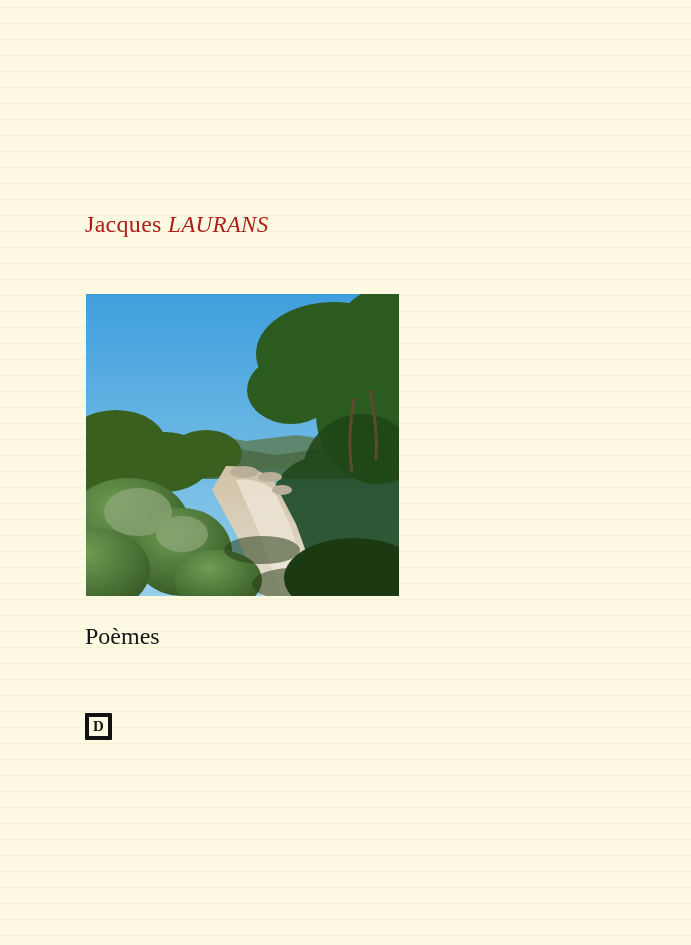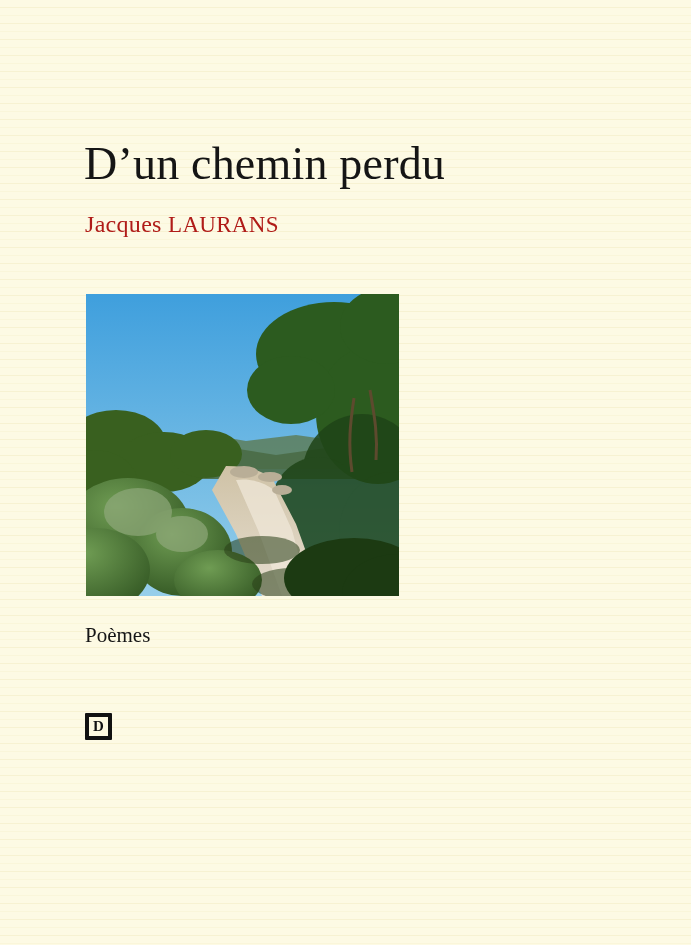--- a/index.html
+++ b/index.html
@@ -49,20 +49,21 @@
     position: absolute;
     left: 85px;
     top: 211px;
     font-size: 24px;
     color: #b01c18;
     letter-spacing: 0.3px;
     white-space: nowrap;
   }
   .author .surname {
     font-size: 23px;
+    font-style: italic;
   }
 
   .cover-photo {
     position: absolute;
     left: 86px;
     top: 294px;
     width: 313px;
     height: 302px;
     overflow: hidden;
     background: #6c8f46;
@@ -71,21 +72,21 @@
   .photo-svg {
     display: block;
     width: 100%;
     height: 100%;
   }
 
   .genre {
     position: absolute;
     left: 85px;
     top: 623px;
-    font-size: 21px;
+    font-size: 24px;
     color: #151515;
     white-space: nowrap;
   }
 
   .publisher {
     position: absolute;
     left: 85px;
     top: 713px;
     display: flex;
     align-items: center;
@@ -131,21 +132,20 @@
     letter-spacing: 0.6px;
     color: #111;
     white-space: nowrap;
   }
 </style>
 </head>
 <body>
 
 <div class="cover">
 
-  <h1 class="title">D’un chemin perdu</h1>
 
   <div class="author">
     <span>Jacques</span>
     <span class="surname">LAURANS</span>
   </div>
 
   <div class="cover-photo">
     <svg class="photo-svg" viewBox="0 0 313 302" preserveAspectRatio="none">
       <defs>
         <linearGradient id="skyGrad" x1="0" y1="0" x2="0" y2="1">

